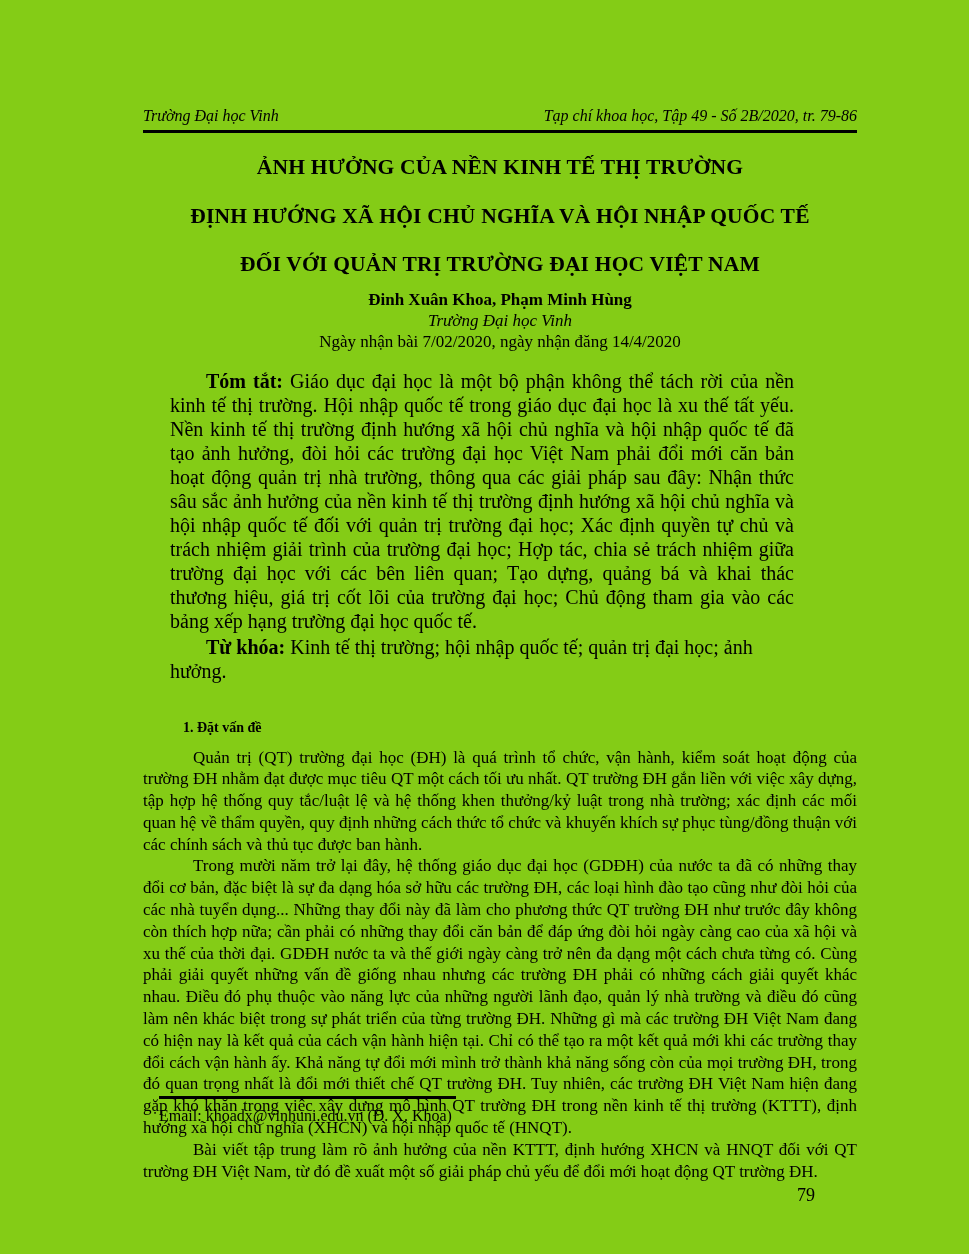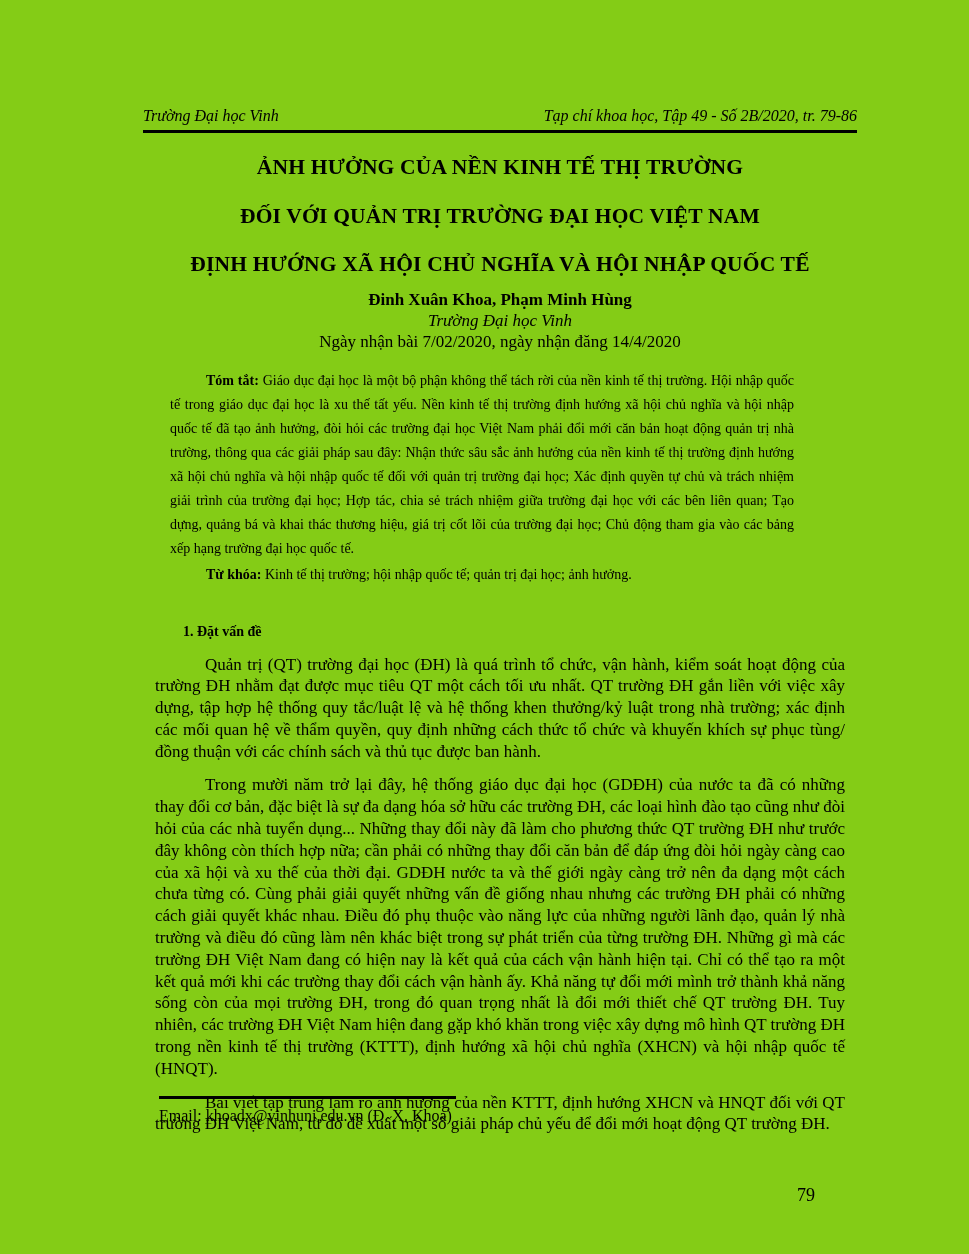--- a/index.html
+++ b/index.html
@@ -59,42 +59,42 @@
   }
   .received {
     text-align: center;
     font-size: 17px;
     line-height: 21px;
   }
   .abstract-block {
     margin-top: 17px;
     padding-left: 27px;
     padding-right: 63px;
-    font-size: 14px;
+    font-size: 20px;
   }
   .abstract {
     margin: 0;
     text-align: justify;
     text-indent: 36px;
     line-height: 24px;
   }
   .keywords {
     margin: 2px 0 0 0;
     text-align: left;
     text-indent: 36px;
     line-height: 24px;
   }
   .section-heading {
     margin: 34px 0 9px 40px;
     font-size: 14px;
     font-weight: bold;
     line-height: 21px;
   }
   .body-para {
-    margin: 12px;
+    margin: 0;
     font-size: 17px;
     line-height: 21.8px;
     text-align: justify;
     text-indent: 50px;
   }
   .footnote {
     position: absolute;
     left: 143px;
     top: 1096px;
     width: 714px;
@@ -126,22 +126,22 @@
   <div class="content">
 
     <div class="running-header">
       <span>Trường Đại học Vinh</span>
       <span>Tạp chí khoa học, Tập 49 - Số 2B/2020, tr. 79-86</span>
     </div>
     <hr class="header-rule">
 
     <h1 class="title">
       <span>ẢNH HƯỞNG CỦA NỀN KINH TẾ THỊ TRƯỜNG</span>
+      <span>ĐỊNH HƯỚNG XÃ HỘI CHỦ NGHĨA VÀ HỘI NHẬP QUỐC TẾ</span>
       <span>ĐỐI VỚI QUẢN TRỊ TRƯỜNG ĐẠI HỌC VIỆT NAM</span>
-      <span>ĐỊNH HƯỚNG XÃ HỘI CHỦ NGHĨA VÀ HỘI NHẬP QUỐC TẾ</span>
     </h1>
 
     <div class="authors">Đinh Xuân Khoa, Phạm Minh Hùng</div>
     <div class="affiliation">Trường Đại học Vinh</div>
     <div class="received">Ngày nhận bài 7/02/2020, ngày nhận đăng 14/4/2020</div>
 
     <div class="abstract-block">
       <p class="abstract"><b>Tóm tắt:</b> <span>Giáo dục đại học là một bộ phận không thể tách rời của nền kinh tế thị trường. Hội nhập quốc tế trong giáo dục đại học là xu thế tất yếu. Nền kinh tế thị trường định hướng xã hội chủ nghĩa và hội nhập quốc tế đã tạo ảnh hưởng, đòi hỏi các trường đại học Việt Nam phải đổi mới căn bản hoạt động quản trị nhà trường, thông qua các giải pháp sau đây: Nhận thức sâu sắc ảnh hưởng của nền kinh tế thị trường định hướng xã hội chủ nghĩa và hội nhập quốc tế đối với quản trị trường đại học; Xác định quyền tự chủ và trách nhiệm giải trình của trường đại học; Hợp tác, chia sẻ trách nhiệm giữa trường đại học với các bên liên quan; Tạo dựng, quảng bá và khai thác thương hiệu, giá trị cốt lõi của trường đại học; Chủ động tham gia vào các bảng xếp hạng trường đại học quốc tế.</span></p>
       <p class="keywords"><b>Từ khóa:</b> <span>Kinh tế thị trường; hội nhập quốc tế; quản trị đại học; ảnh hưởng.</span></p>
     </div>

